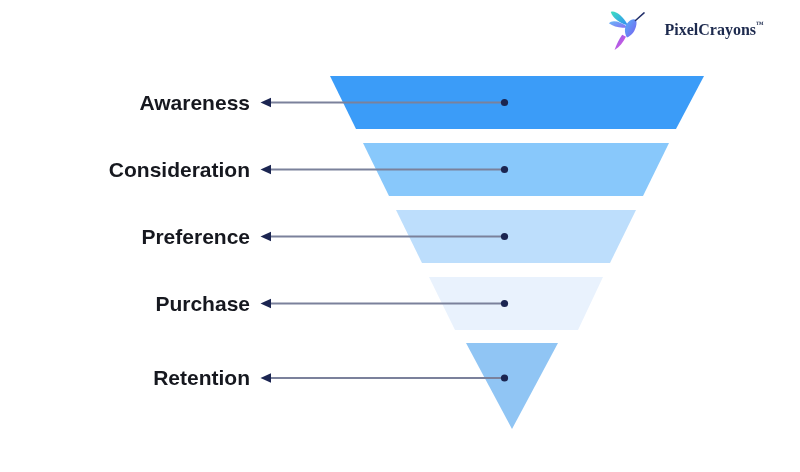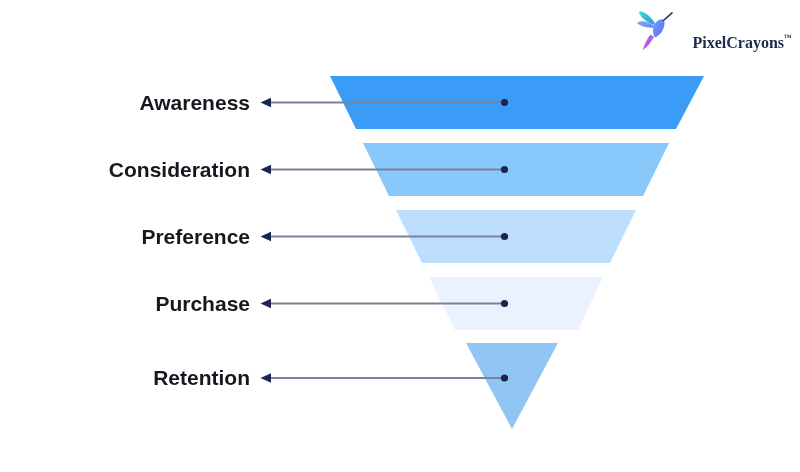--- a/index.html
+++ b/index.html
@@ -24,23 +24,23 @@
   }
   .stage-label {
     font-family: "Liberation Sans", sans-serif;
     font-weight: 700;
     font-size: 21px;
     fill: #16181f;
   }
   .logo {
     position: absolute;
     top: 9px;
-    right: 8px;
+    right: 36px;
     display: flex;
-    align-items: flex-end;
+    align-items: center;
     gap: 19px;
   }
   .logo-text {
     font-family: "Liberation Serif", serif;
     font-weight: 700;
     font-size: 16px;
     color: #1d2a4e;
     line-height: 1;
     white-space: nowrap;
   }

